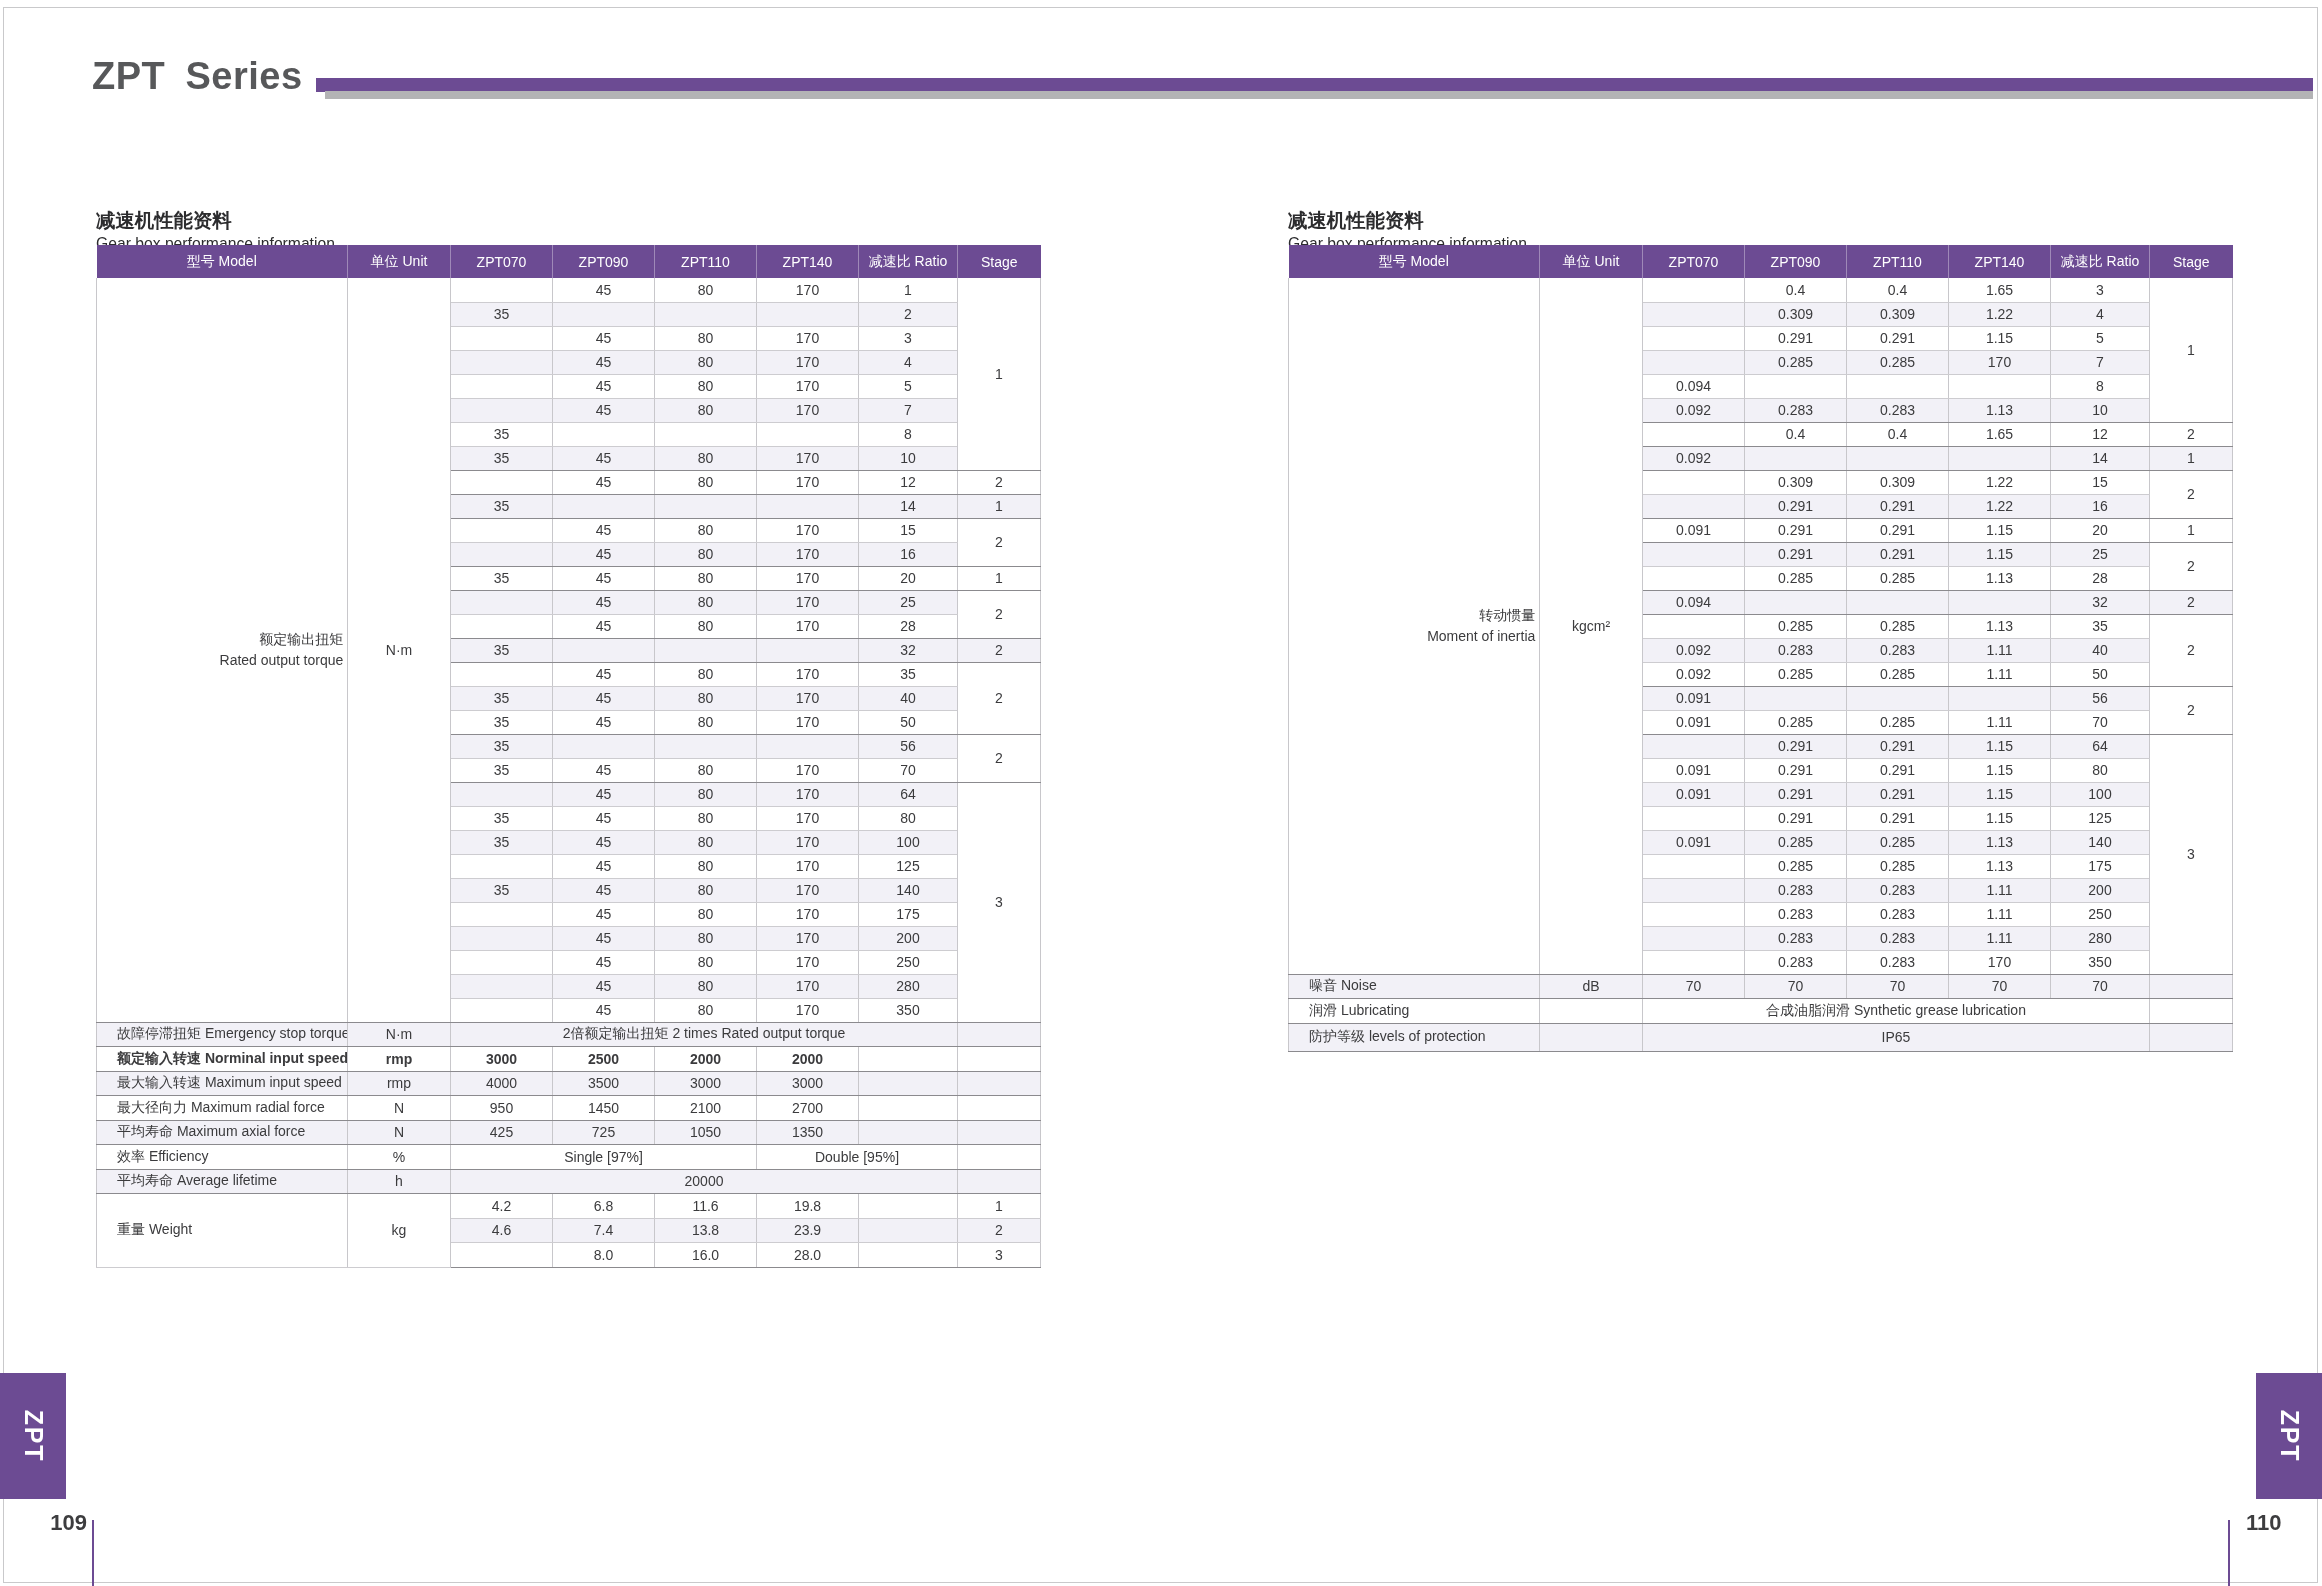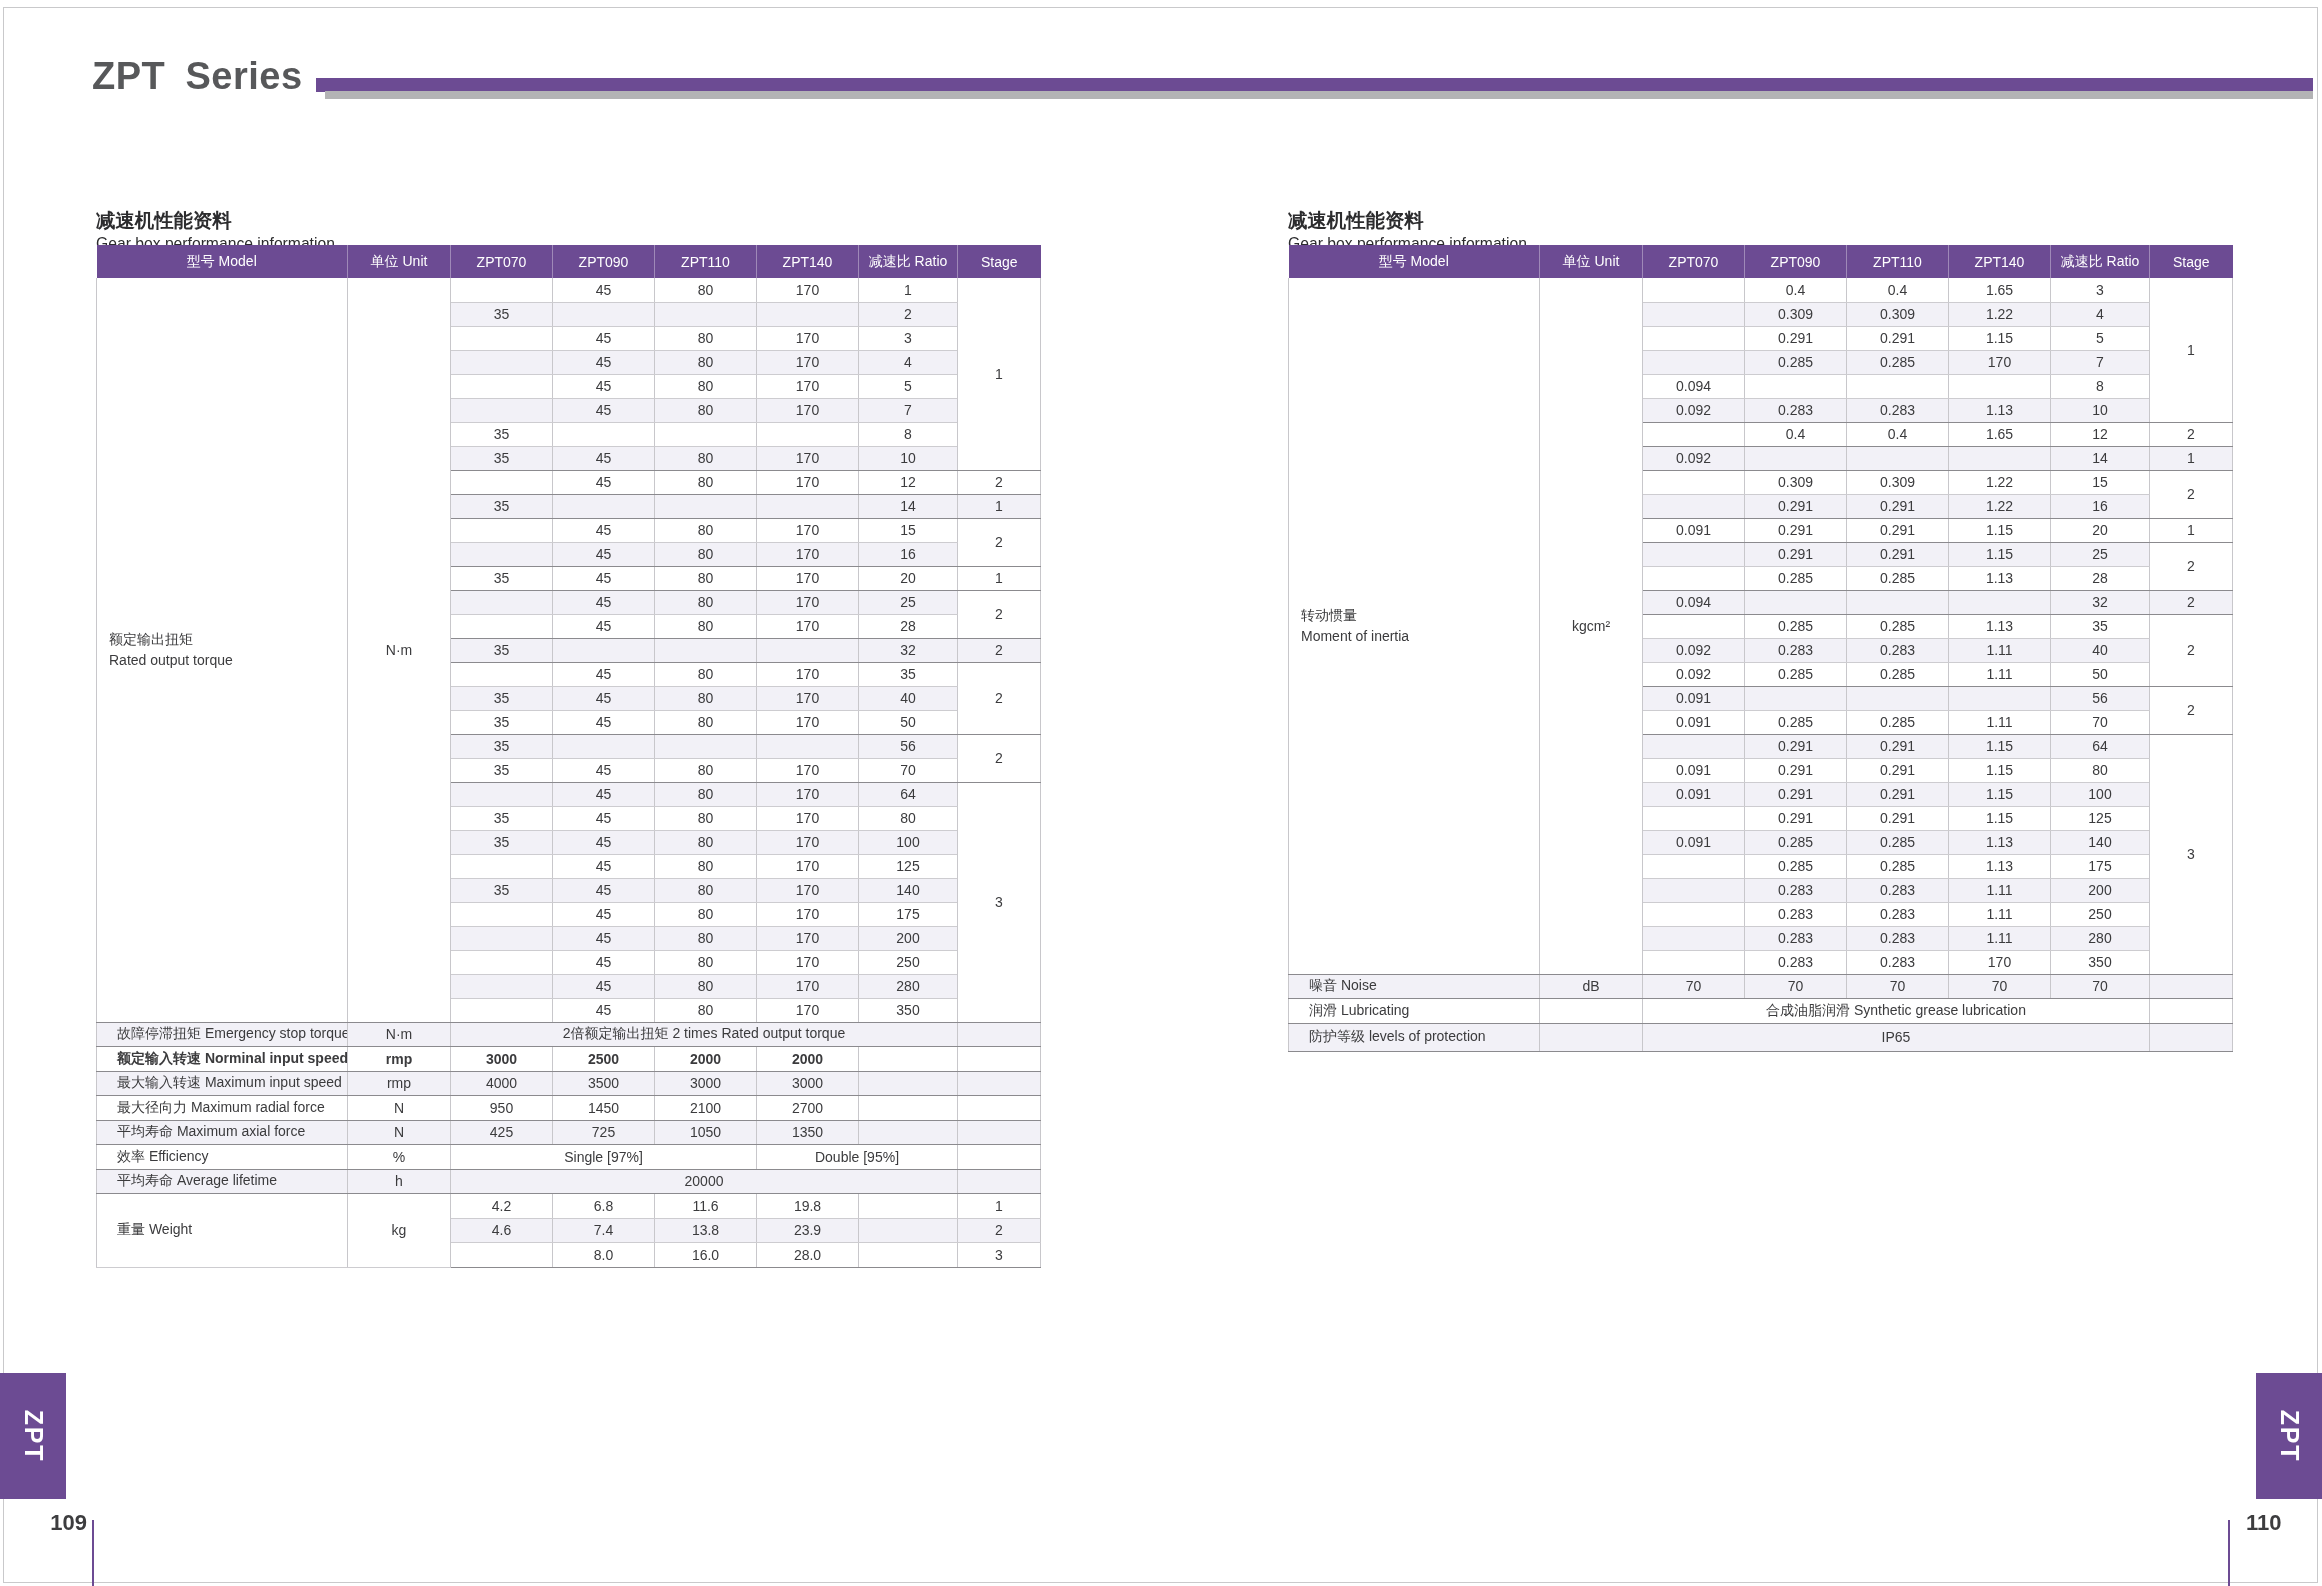--- a/index.html
+++ b/index.html
@@ -24,21 +24,21 @@
   table.perf td{
     border-left:0.9px solid #c8c7cb;border-right:0.9px solid #c8c7cb;
     border-bottom:0.9px solid #cdccd0;
     text-align:center;vertical-align:middle;padding:0 3.7px;overflow:hidden;white-space:nowrap;
   }
   table.perf tr.odd{background:#f2f1f7;}
   table.perf tr.gend td,table.perf tr.frow td{border-bottom:0.9px solid #8b8a8e;}
   table.perf tr.lsep td{border-bottom:0.9px solid #cdccd0;}
   table.perf td.merged{background:#ffffff;}
   table.perf td.mdark{border-bottom:0.9px solid #8b8a8e;}
-  table.perf td.lbl{text-align:left;padding-left:12px;background:#ffffff;}
+  table.perf td.lbl{text-align:right;padding-left:4px;background:#ffffff;}
   table.perf td.flabel{text-align:left;padding-left:20px;}
   table.perf td.lbl .l1,.perf td.lbl .l2{line-height:21px;}
   .side-tab{position:absolute;top:1373px;width:66px;height:126px;background:#6c4b93;}
   .side-tab span{
     position:absolute;left:50%;top:50%;transform:translate(-50%,-50%) rotate(90deg);
     color:#fff;font-weight:bold;font-size:25px;letter-spacing:1.8px;
   }
   .page-num{position:absolute;top:1510px;font-size:22px;font-weight:bold;color:#3d3d3f;}
   #pn-left{left:37px;width:50px;text-align:right;}
   #pn-right{left:2246px;width:55px;text-align:left;}

